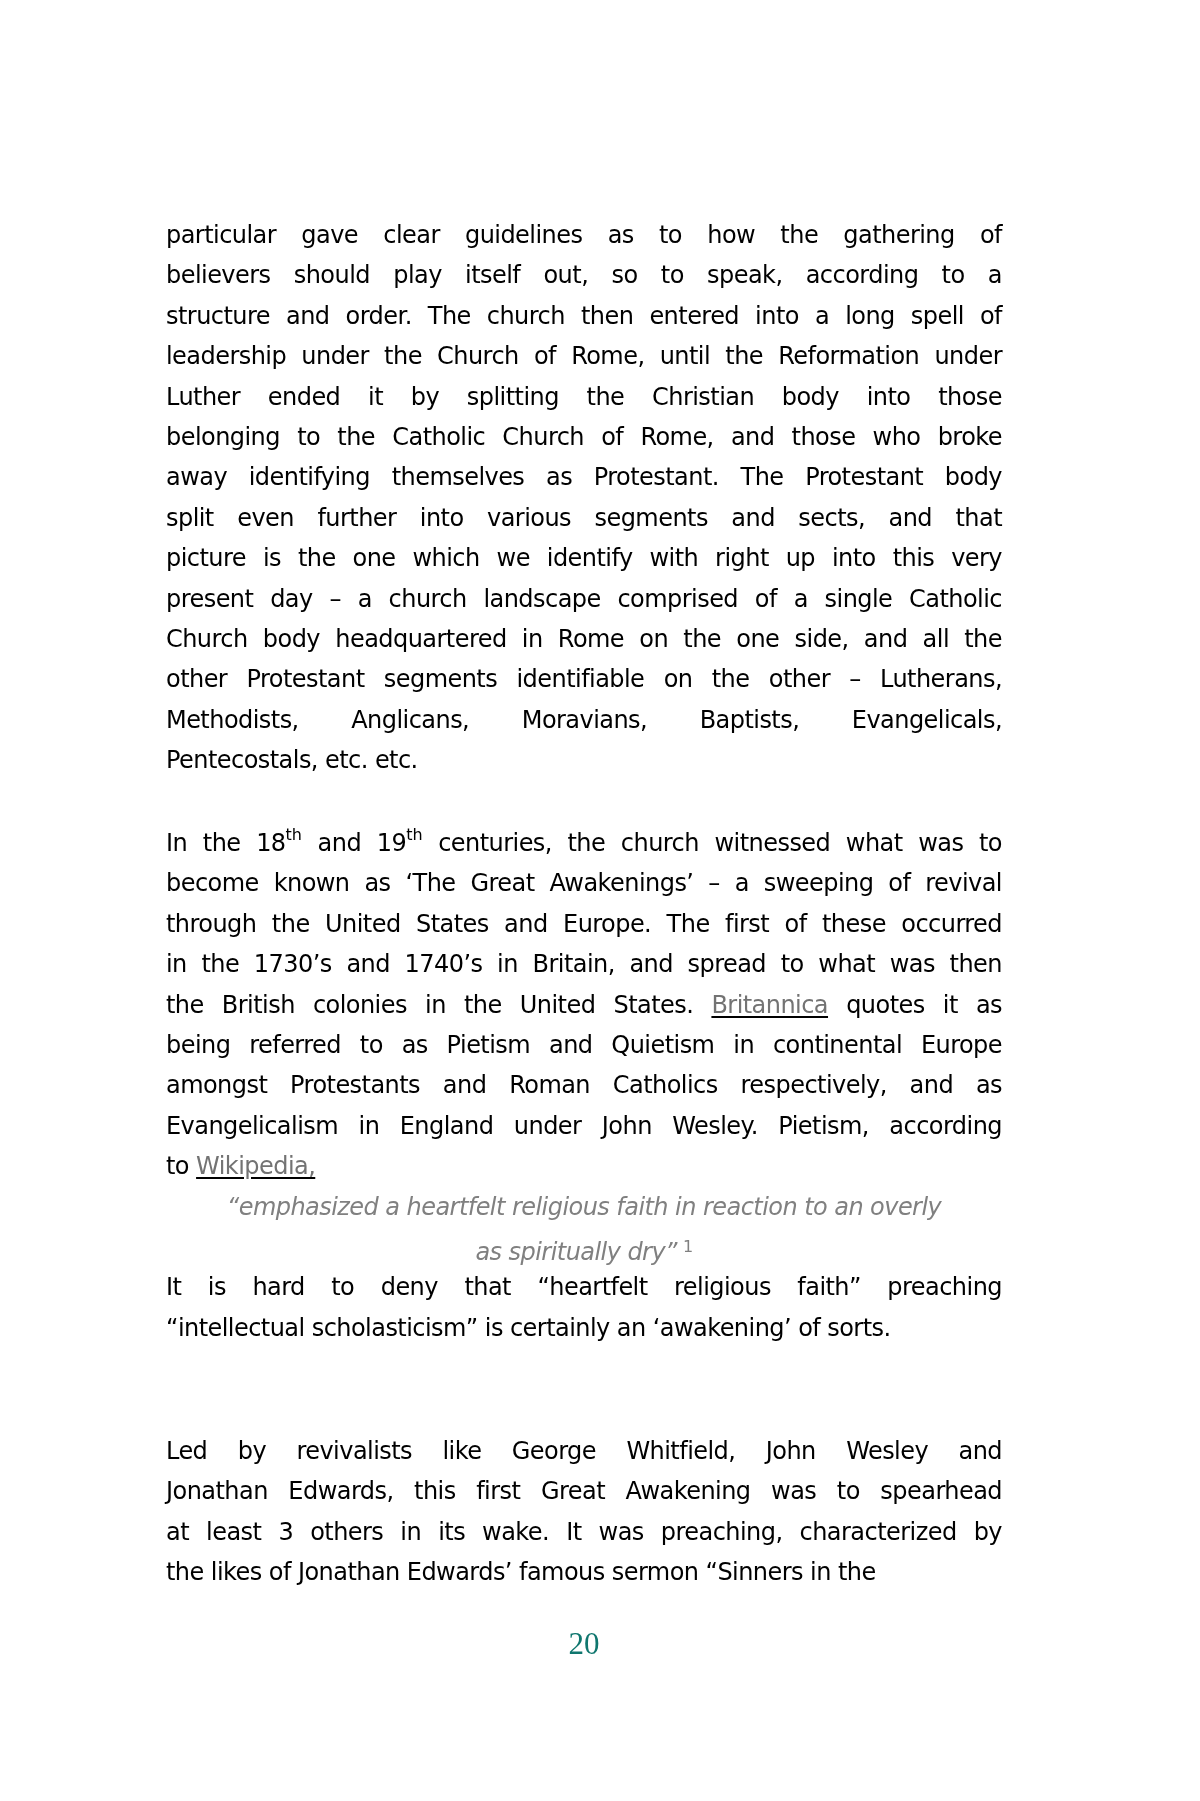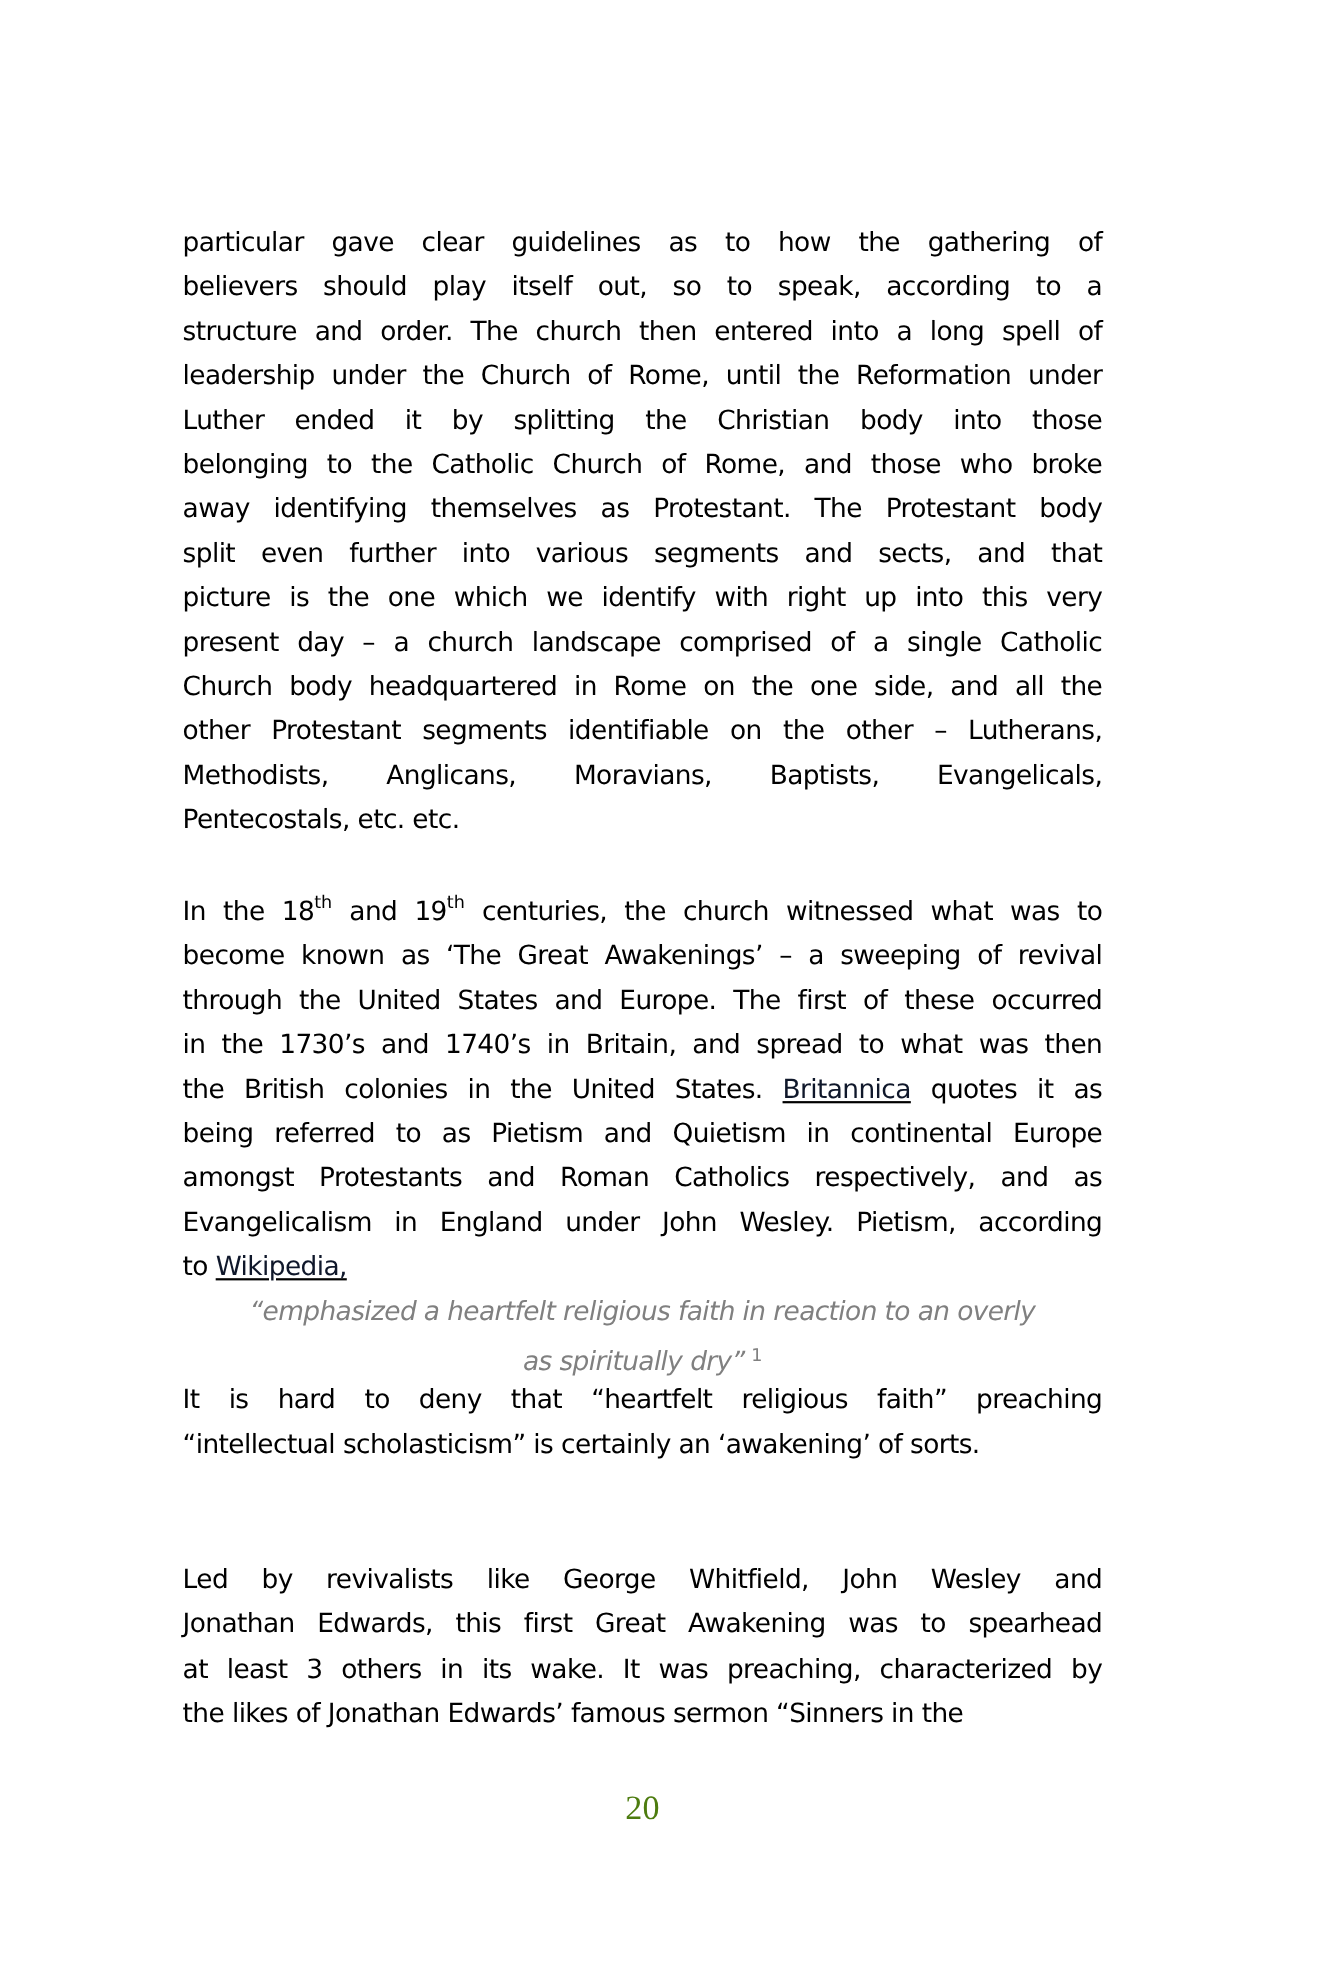--- a/index.html
+++ b/index.html
@@ -22,20 +22,21 @@
     background: #ffffff;
   }
   .column {
     position: absolute;
     left: 166px;
     width: 836px;
     font-family: "DejaVu Sans", sans-serif;
     font-size: 24px;
     letter-spacing: -0.55px;
     color: #000000;
+    margin-top: 15px;
   }
   .line {
     height: 40.4px;
     line-height: 40.4px;
     white-space: nowrap;
     text-align: justify;
     text-align-last: justify;
     overflow: visible;
   }
   .line.last {
@@ -46,21 +47,21 @@
     text-align-last: center;
   }
   .quote {
     font-style: italic;
     color: #808080;
   }
   .link {
     text-decoration: underline;
     text-decoration-color: #000000;
     text-underline-offset: 3px;
-    color: #0f172a;
+    color: #737373;
   }
   sup {
     font-size: 16px;
     line-height: 0;
     position: relative;
     top: -2px;
     vertical-align: super;
     letter-spacing: 0;
   }
   .fn {
@@ -74,21 +75,21 @@
   .p2 { top: 808px; }
   .p3 { top: 1416px; }
   .page-number {
     position: absolute;
     left: 0;
     width: 1168px;
     top: 1626px;
     text-align: center;
     font-family: "Liberation Serif", "DejaVu Serif", serif;
     font-size: 31px;
-    color: #4d7c0f;
+    color: #0f766e;
   }
 </style>
 </head>
 <body>
 
 <div class="page">
 
   <div class="column p1">
     <div class="line">particular gave clear guidelines as to how the gathering of</div>
     <div class="line">believers should play itself out, so to speak, according to a</div>

